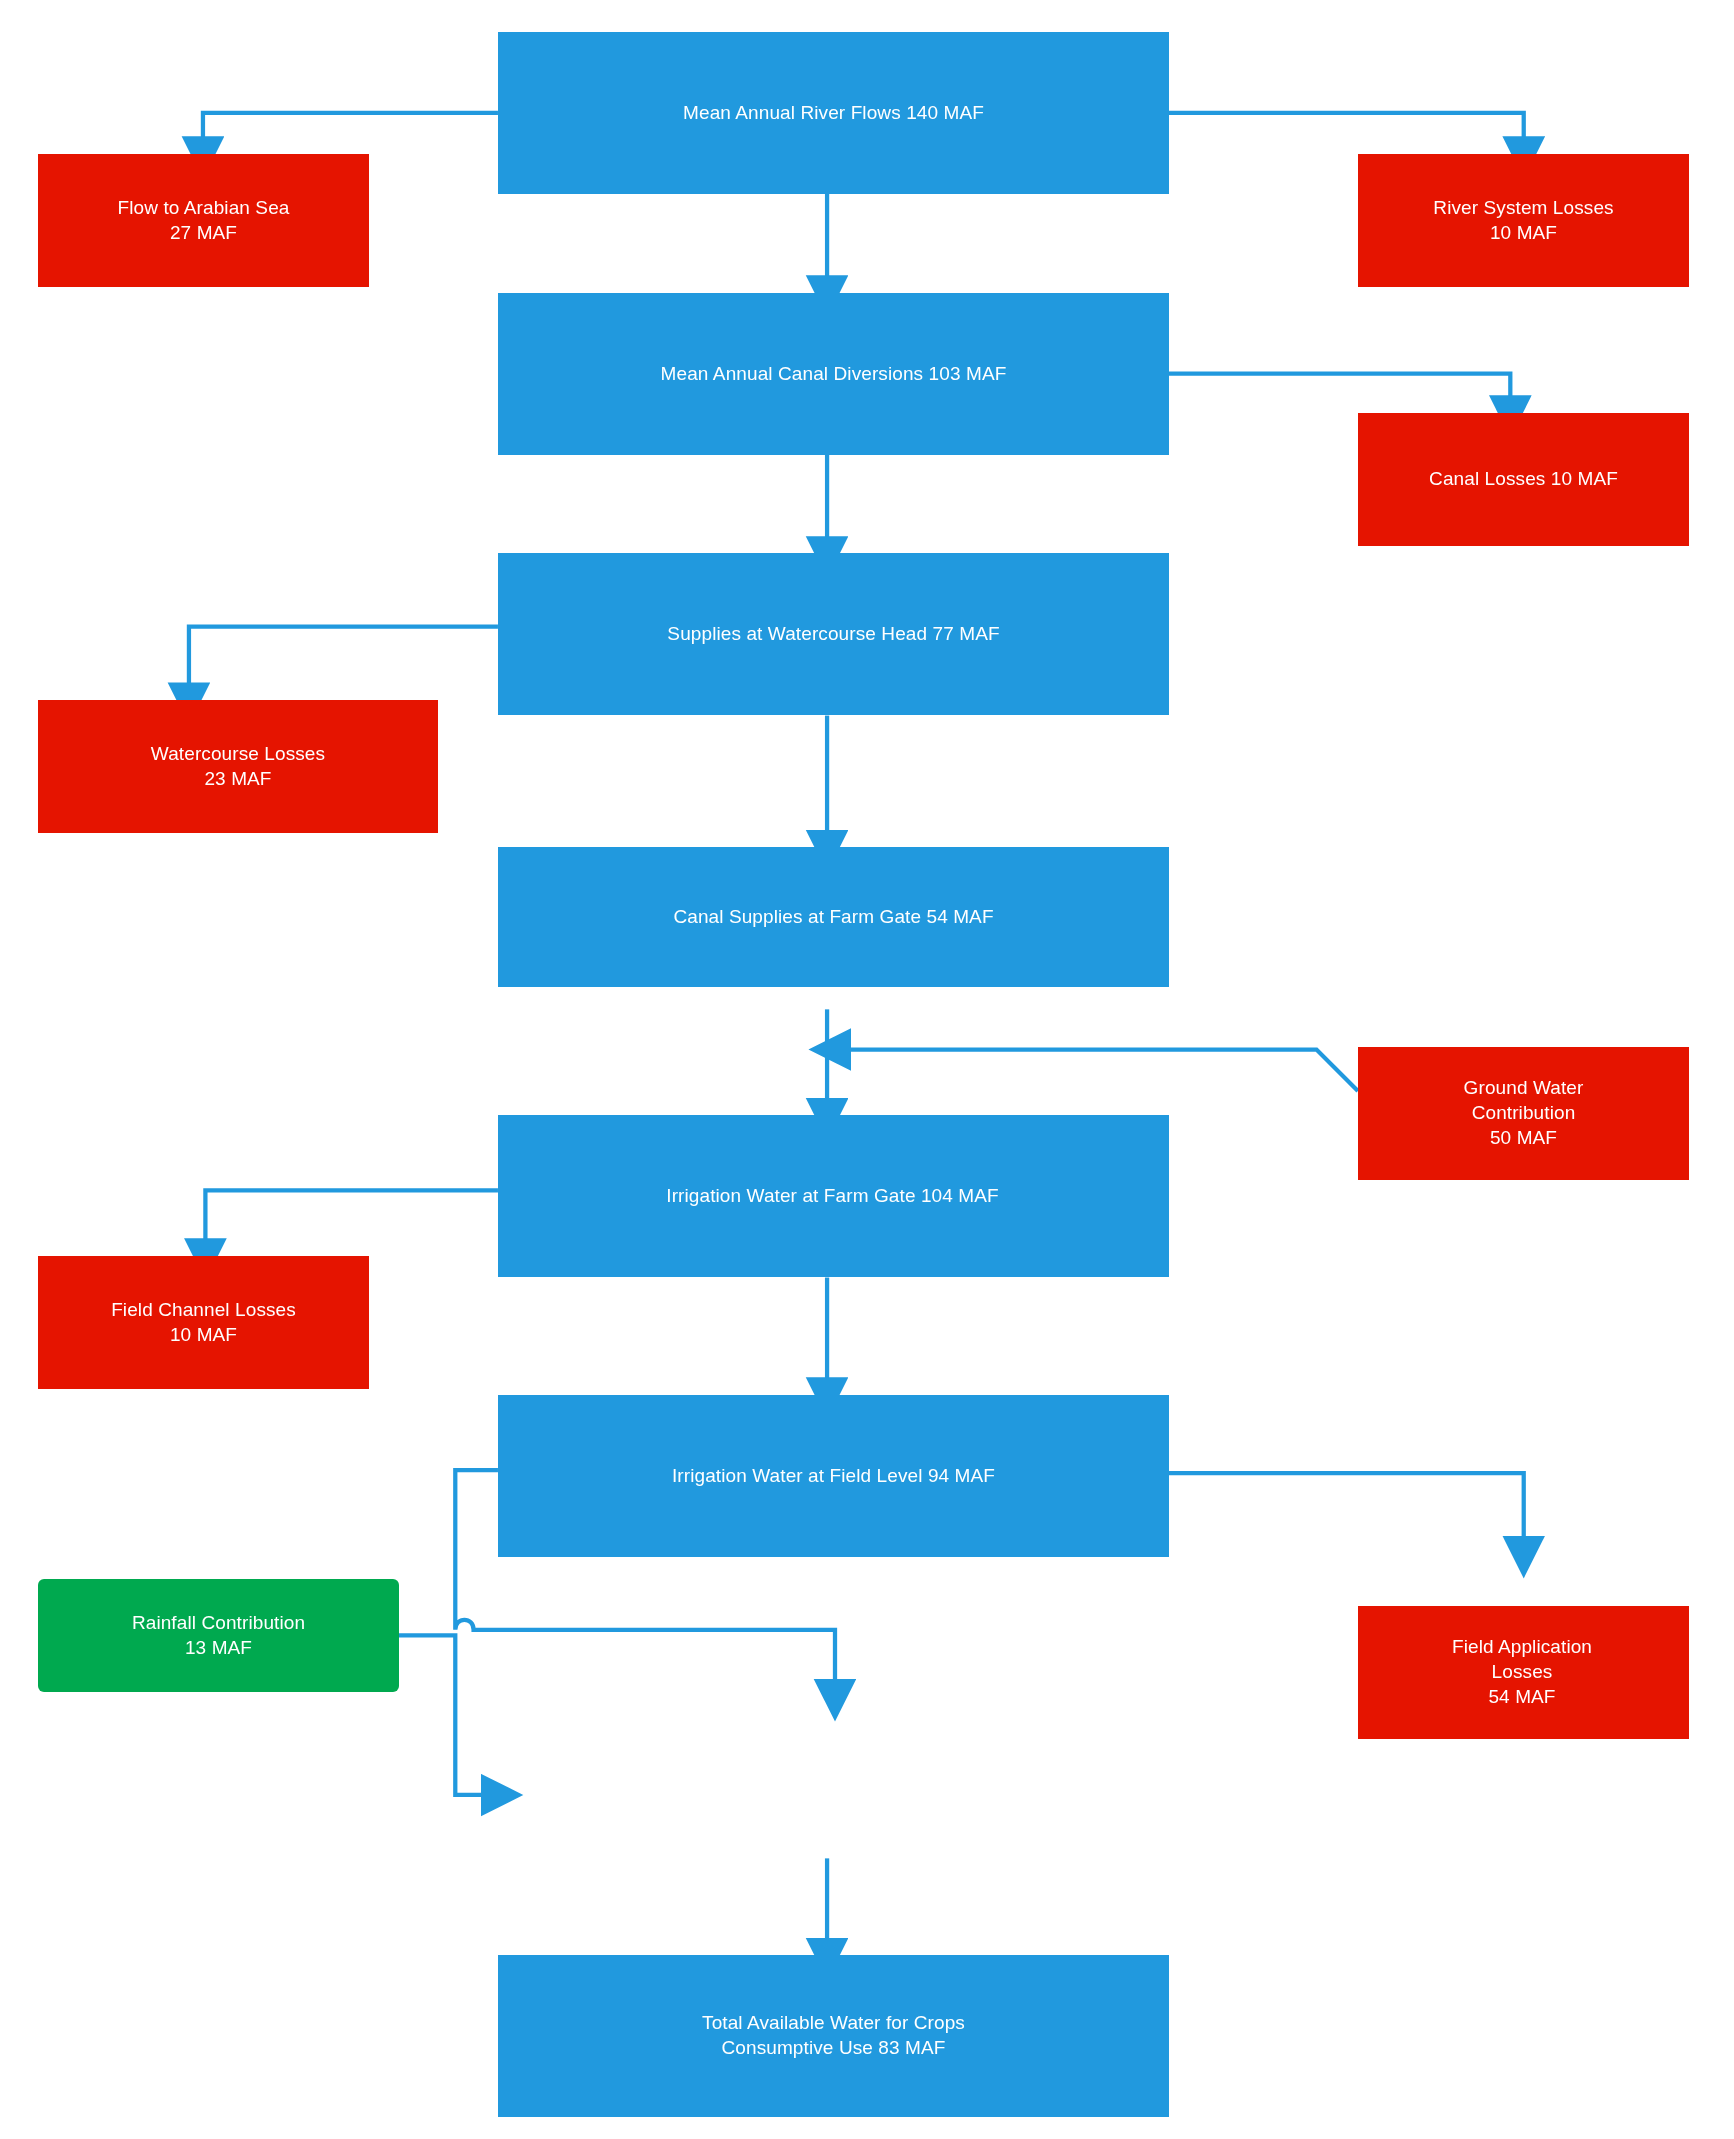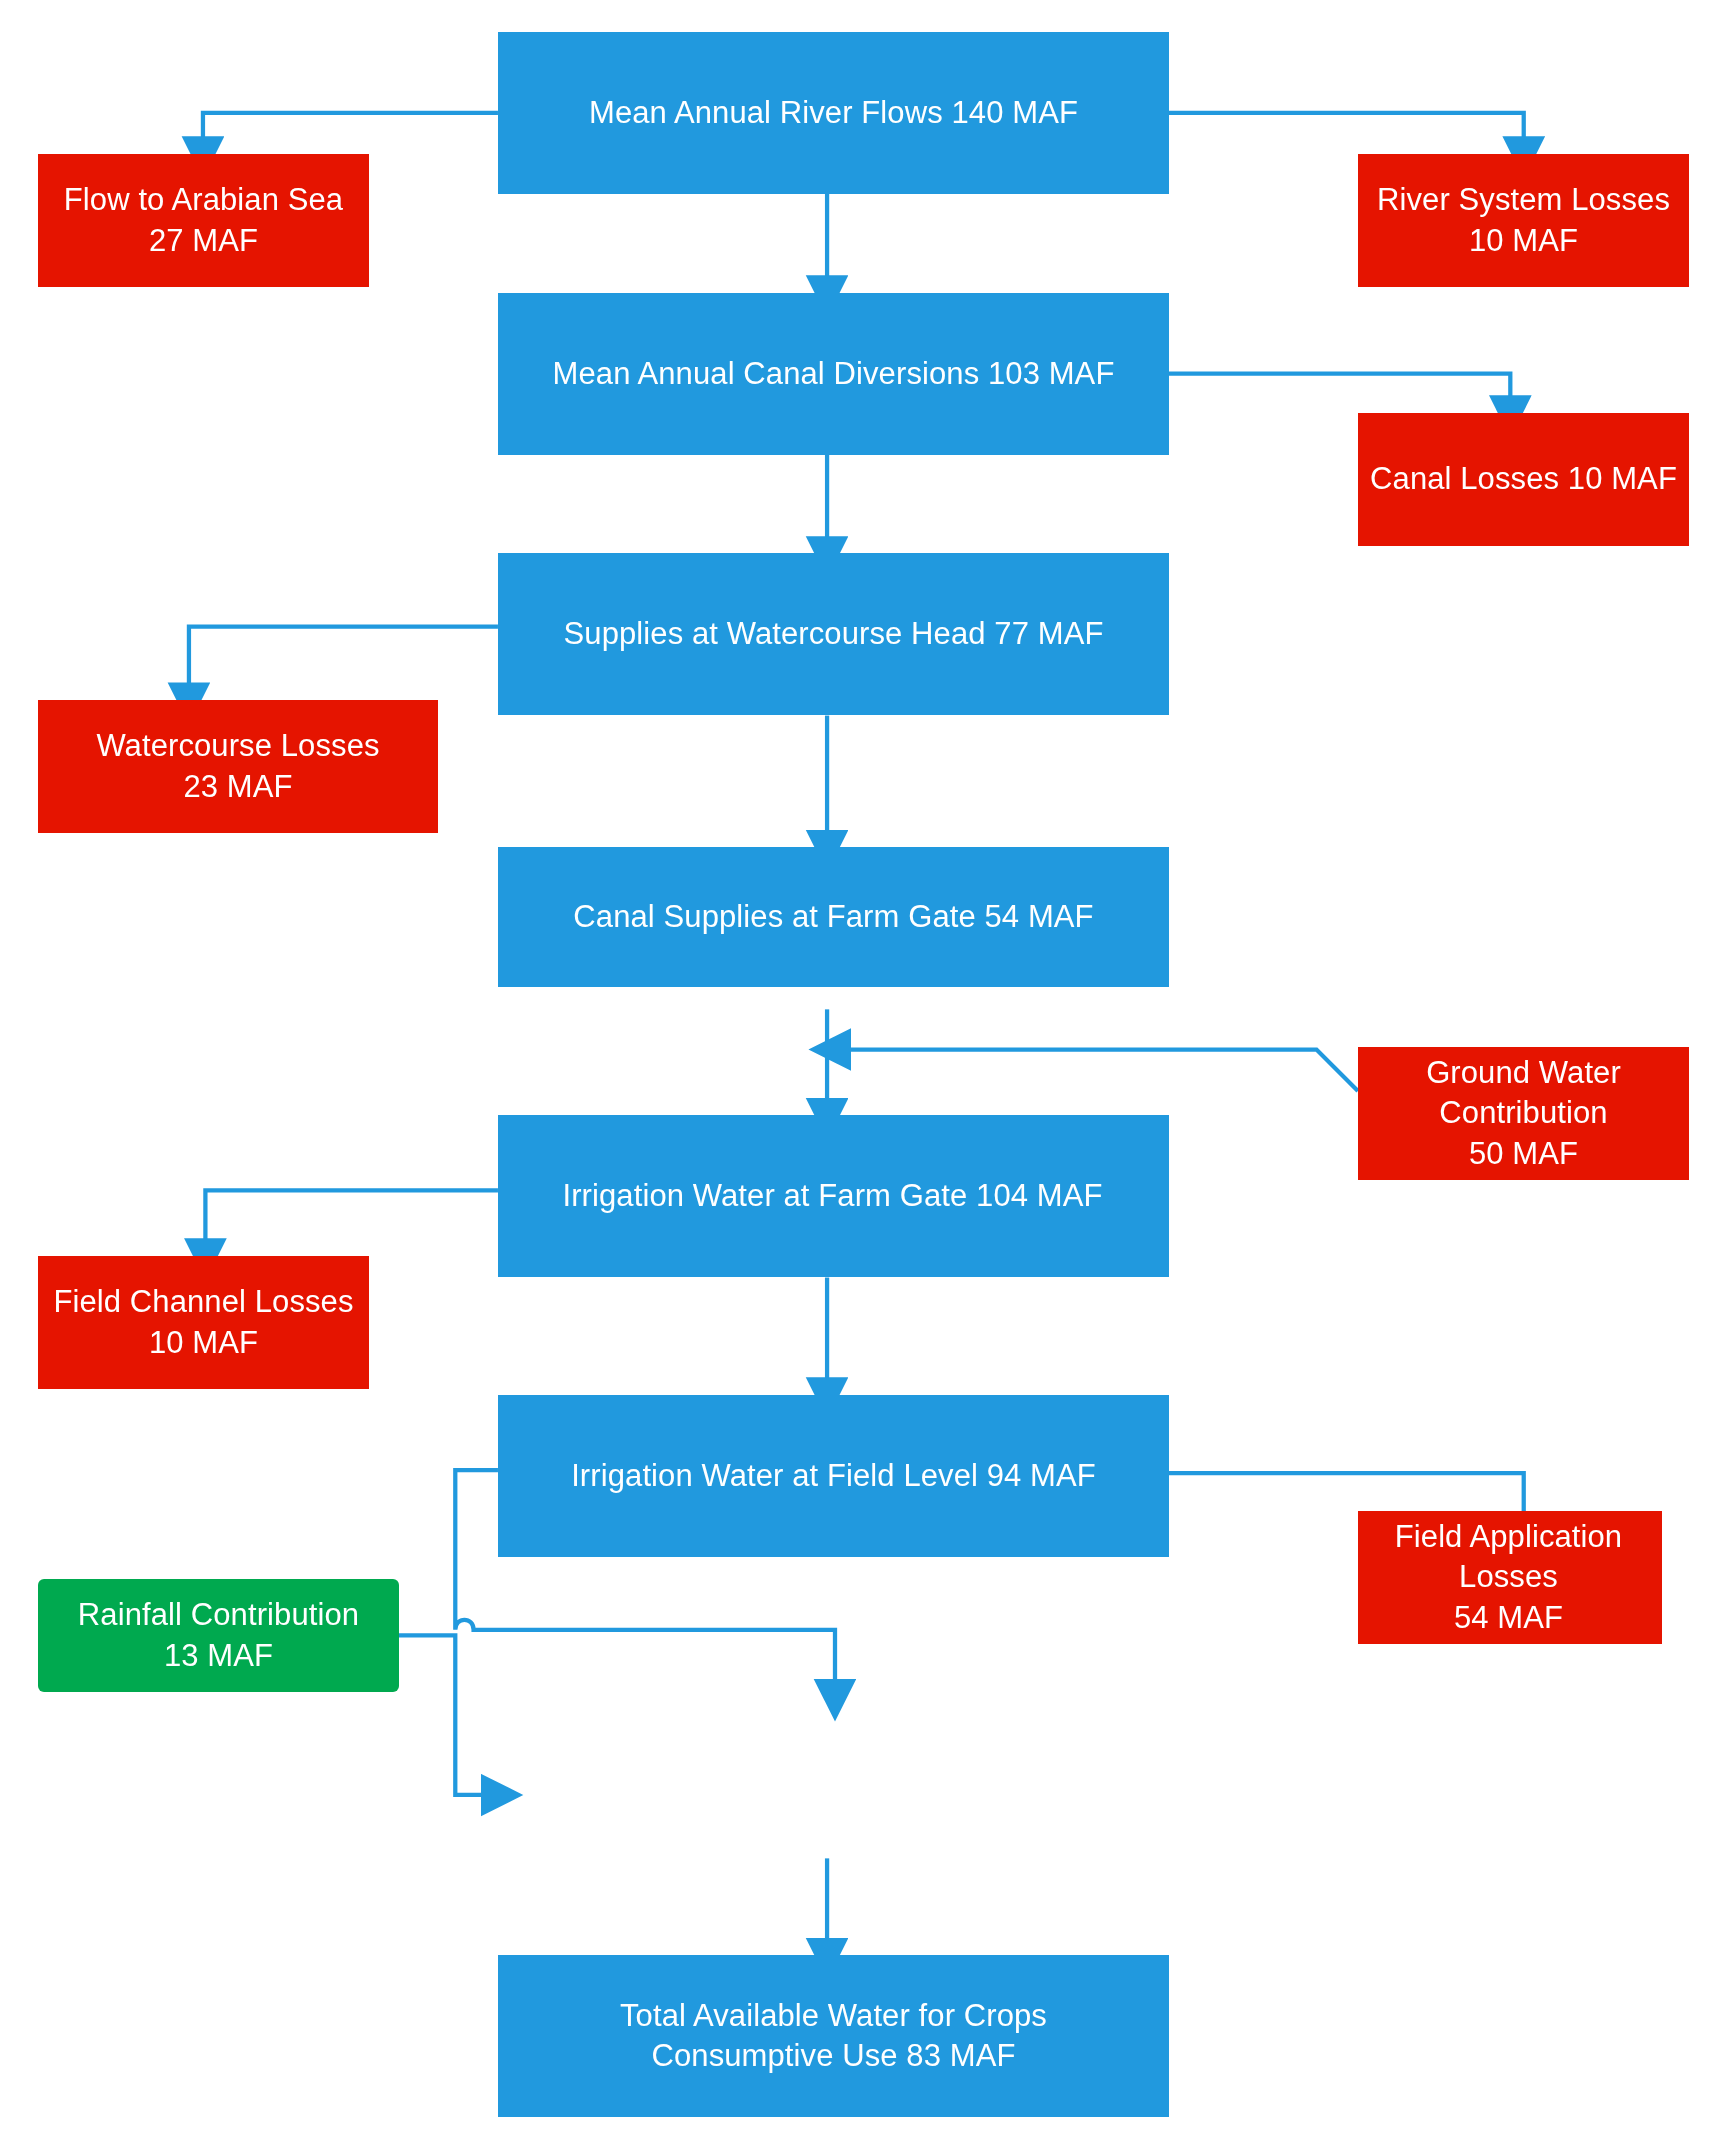--- a/index.html
+++ b/index.html
@@ -12,21 +12,21 @@
     overflow:hidden;
   }
   #edges{position:absolute;left:0;top:0;width:1734px;height:2140px;}
   .node{
     position:absolute;
     display:flex;
     align-items:center;
     justify-content:center;
     text-align:center;
     color:#ffffff;
-    font-size:31px;
+    font-size:19px;
     line-height:1.30;
     padding:3.7px 11px;
     box-sizing:border-box;
     letter-spacing:0.1px;
     white-space:pre-line;
   }
   .node.blue{background:#2199DE;}
   .node.red{background:#E51400;}
   .node.green{background:#00A94F;}
 </style>
@@ -103,21 +103,21 @@
   <div class="node blue" style="left:498px;top:1115px;width:671px;height:162px;padding-left:9px;">Irrigation Water at Farm Gate 104 MAF</div>
 
   <div class="node red" style="left:38px;top:1256px;width:331px;height:133px;">Field Channel Losses
 10 MAF</div>
 
   <div class="node blue" style="left:498px;top:1395px;width:671px;height:162px;">Irrigation Water at Field Level 94 MAF</div>
 
   <div class="node green" style="left:38px;top:1579px;width:361px;height:113px;border-radius:6px;">Rainfall Contribution
 13 MAF</div>
 
-  <div class="node red" style="left:1358px;top:1511px;width:304px;height:133px;padding-left:8px;">Field Application
+  <div class="node red" style="left:1358px;top:1606px;width:331px;height:133px;padding-left:8px;">Field Application
 Losses
 54 MAF</div>
 
 
   <div class="node blue" style="left:498px;top:1955px;width:671px;height:162px;">Total Available Water for Crops
 Consumptive Use 83 MAF</div>
 
 </div>
 
 

